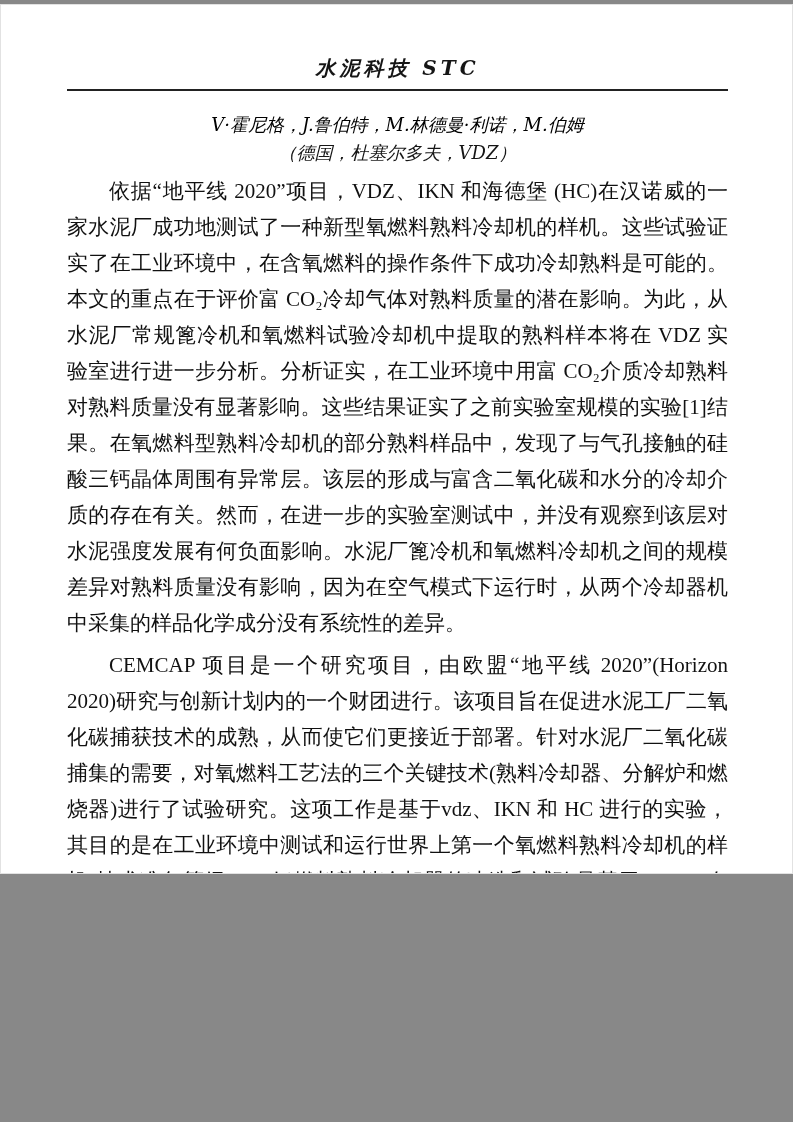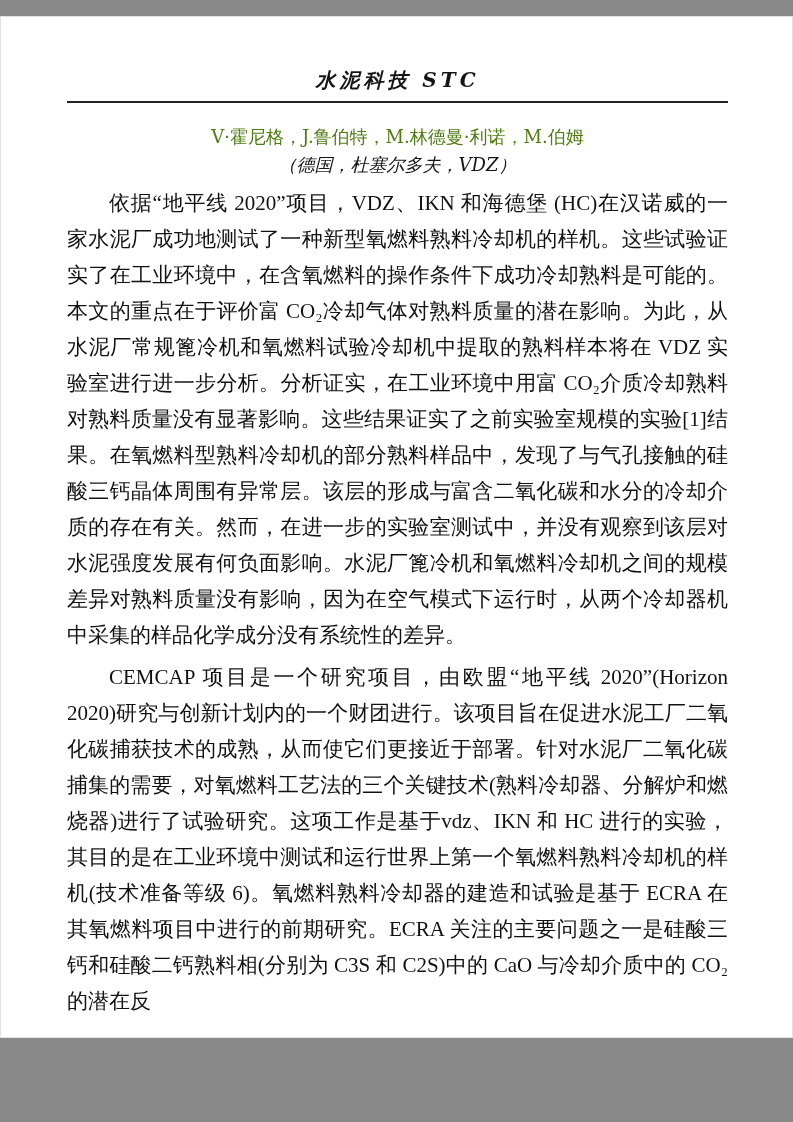--- a/index.html
+++ b/index.html
@@ -3,22 +3,22 @@
 <meta charset="utf-8">
 <style>
   html, body {
     margin: 0;
     padding: 0;
     background: #888;
   }
   .page {
     position: relative;
     width: 793px;
-    height: 1022px;
-    margin: 16px auto;
+    height: 870px;
+    margin: 4px auto;
     background: #ffffff;
     box-sizing: border-box;
     border: 1px solid #e2e2e2;
     overflow: hidden;
     color: #111111;
   }
   .content {
     position: absolute;
     left: 66px;
     width: 661px;
@@ -47,23 +47,24 @@
     font-family: "Liberation Sans", "DejaVu Sans", sans-serif;
     font-weight: 600;
     font-size: 34px;
     letter-spacing: 2px;
     color: #0d0d0d;
   }
   .authors {
     margin-top: 20px;
     text-align: center;
     font-family: "DejaVu Serif", "Liberation Serif", serif;
+    font-style: italic;
     font-size: 18px;
     line-height: 28px;
-    color: #4d7c0f;
+    color: #000000;
   }
   .affiliation {
     margin-top: 0;
     text-align: center;
     font-family: "DejaVu Serif", "Liberation Serif", serif;
     font-style: italic;
     font-size: 18px;
     line-height: 28px;
     color: #151515;
   }

